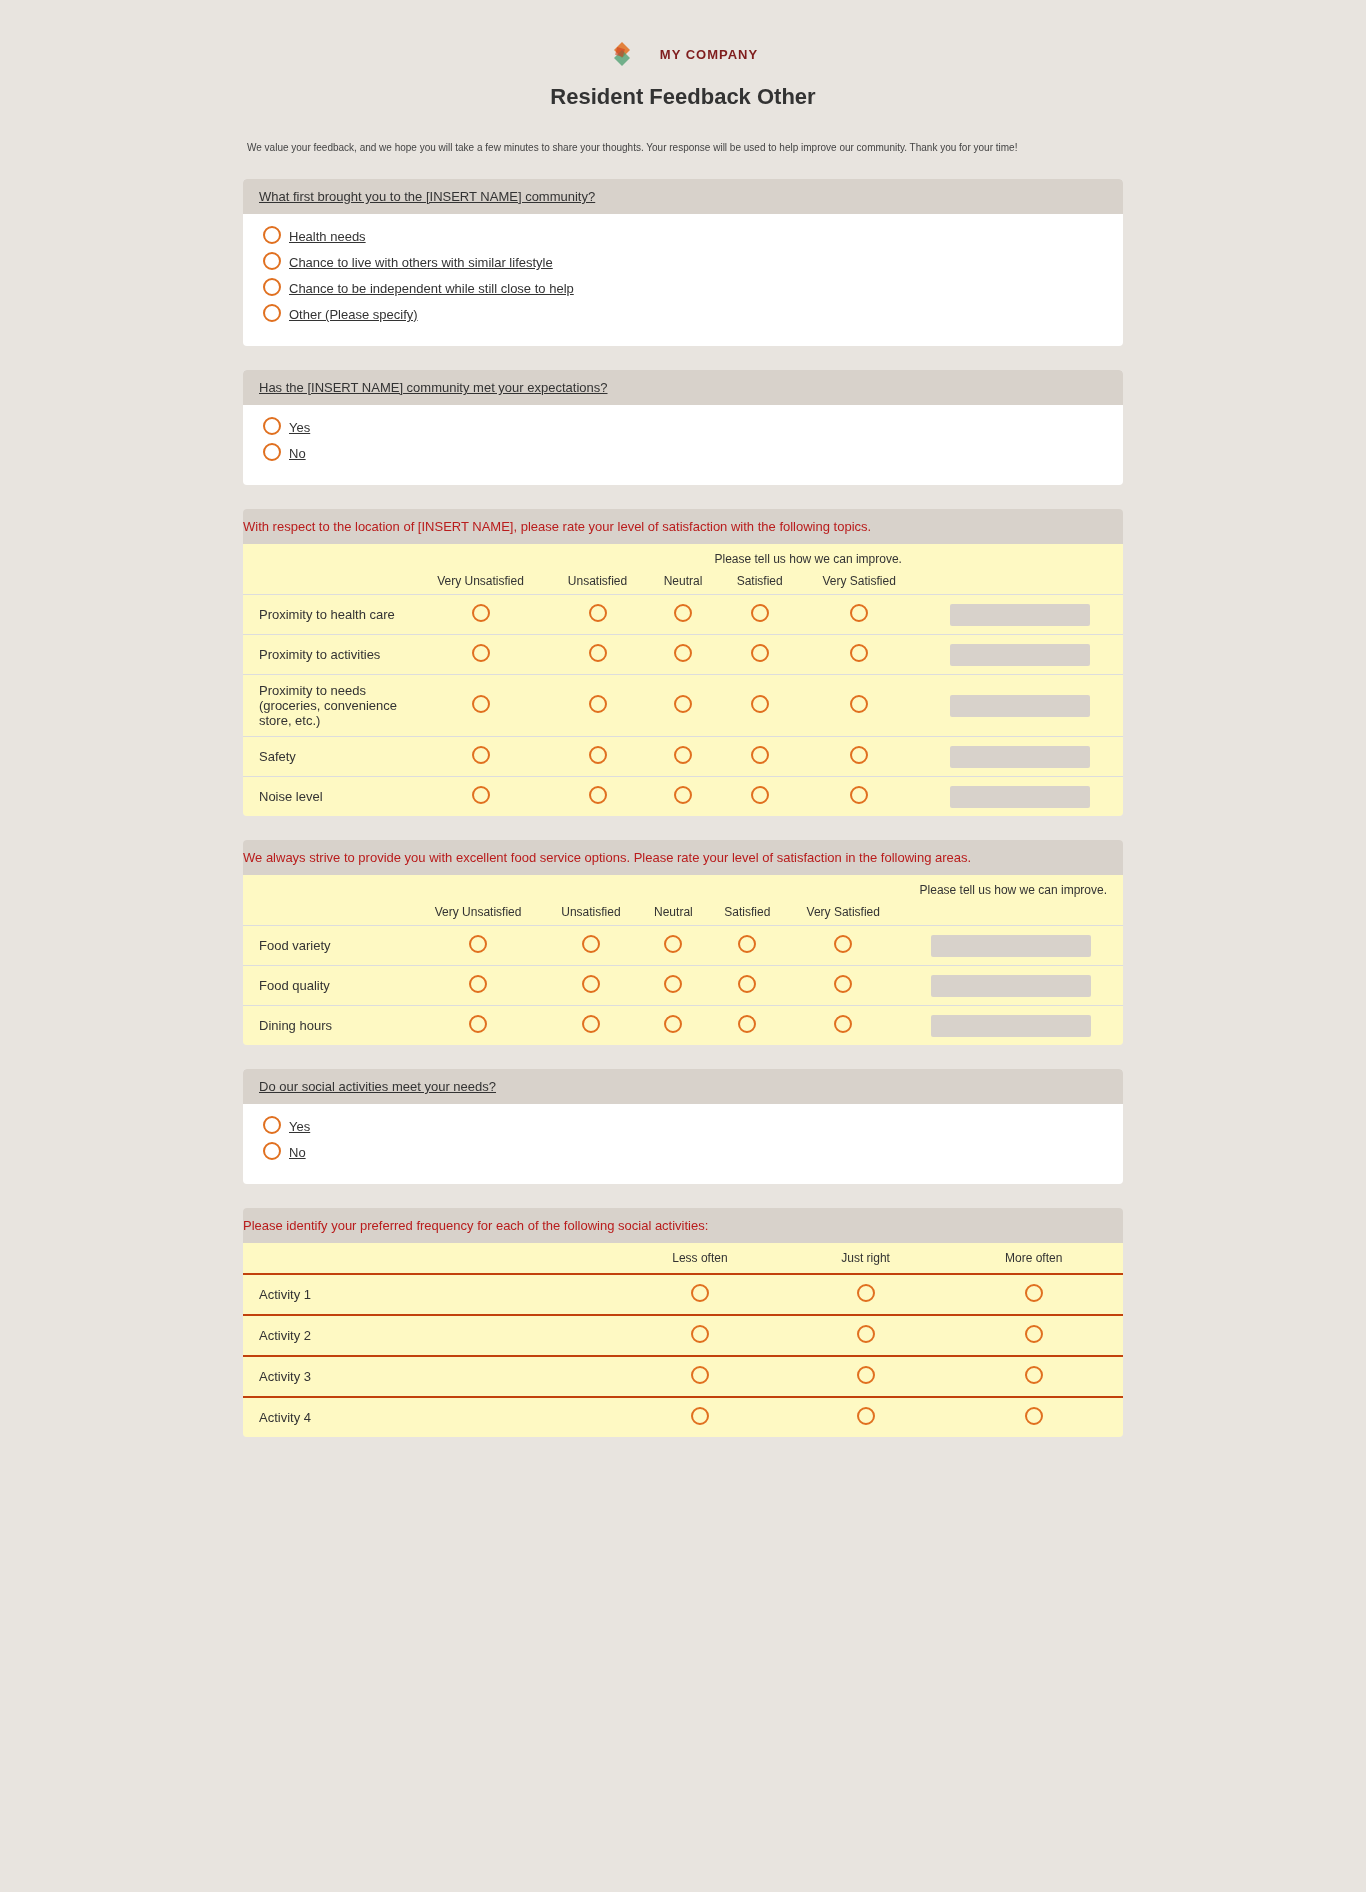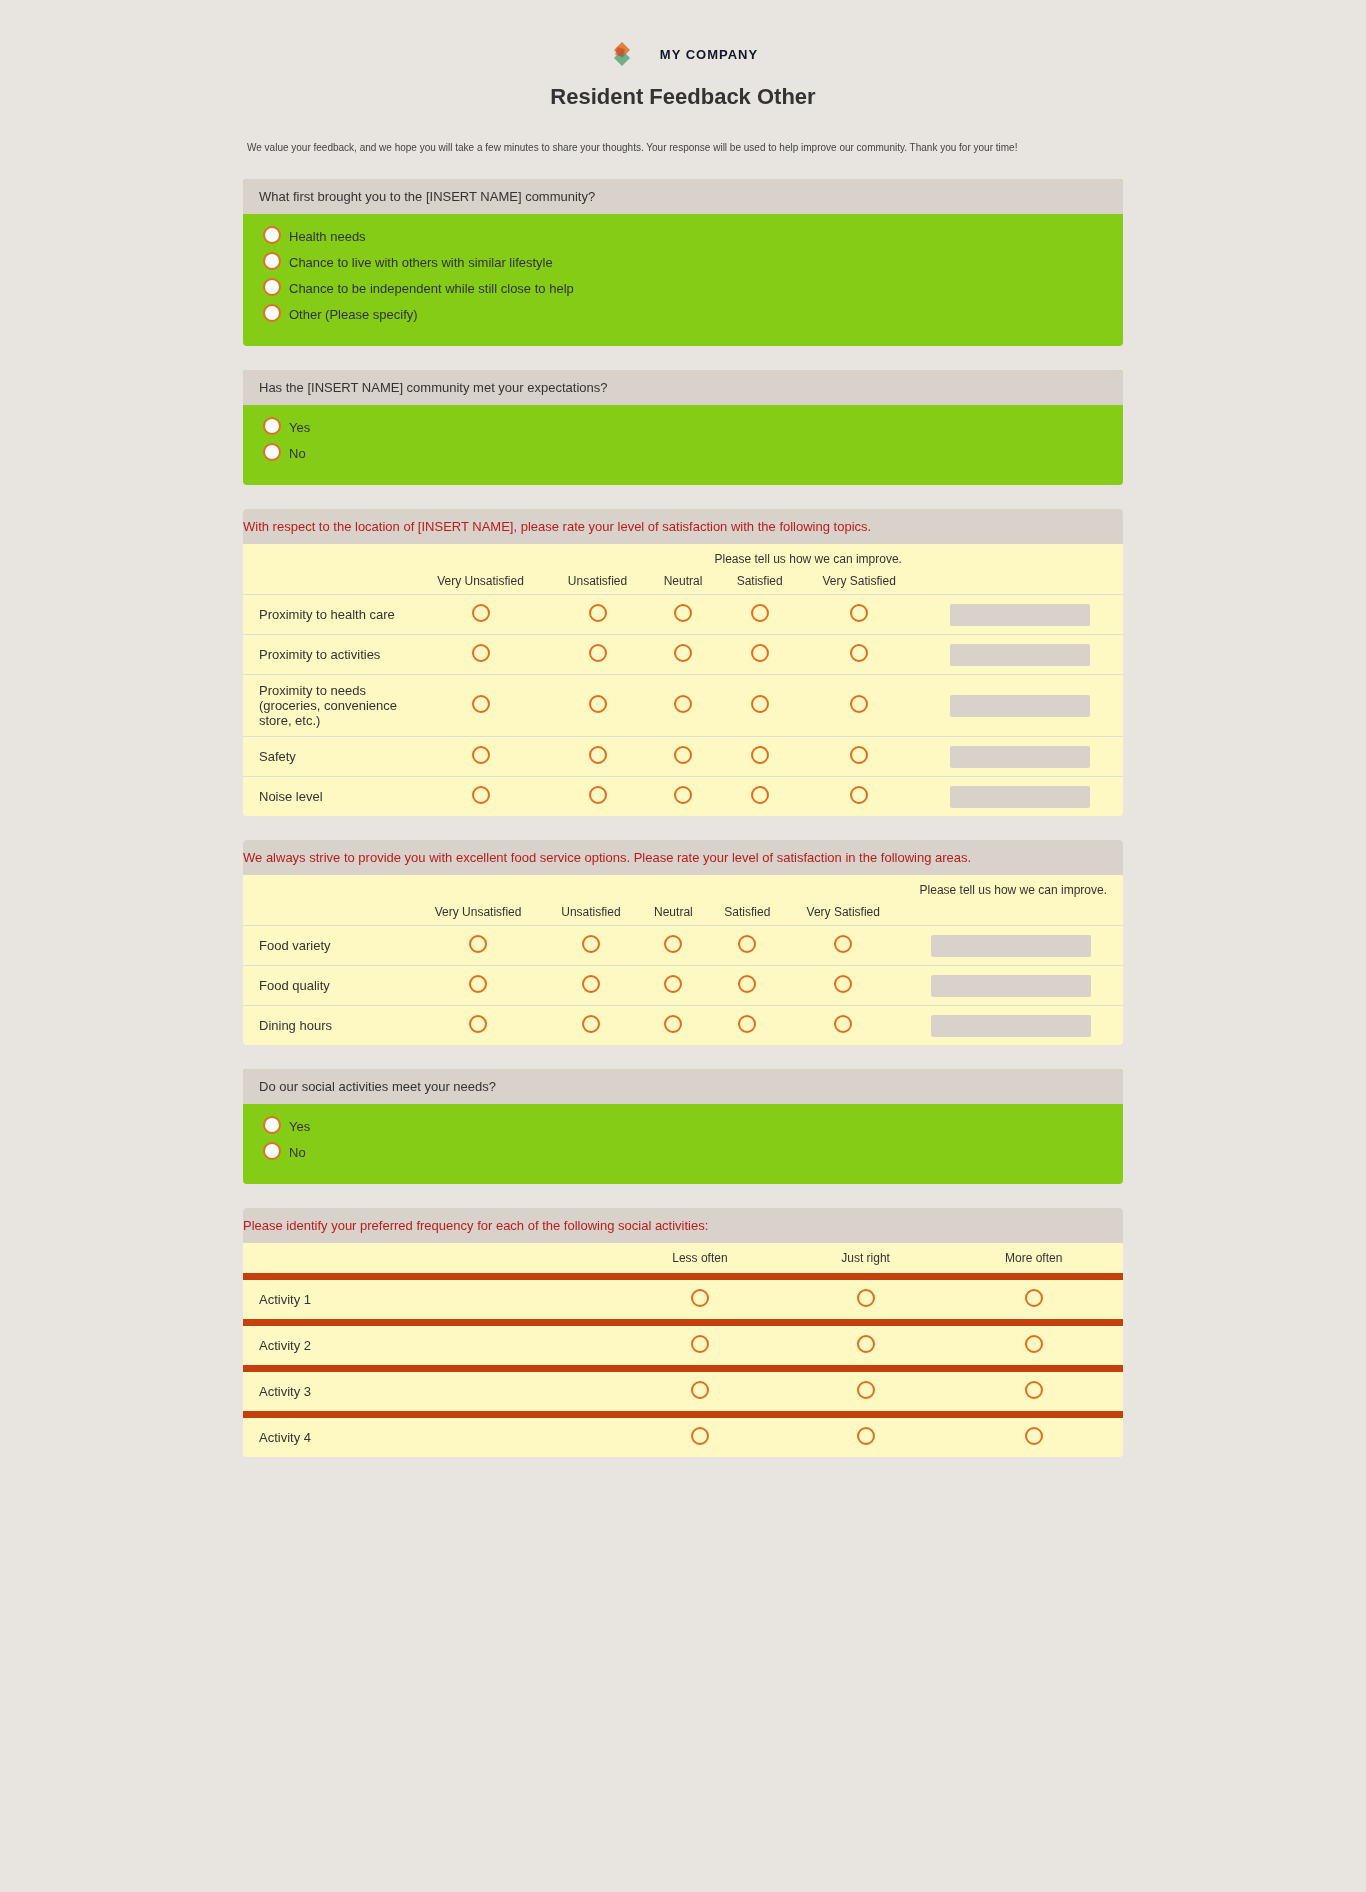--- a/index.html
+++ b/index.html
@@ -27,41 +27,42 @@
       margin-bottom: 16px;
     }
     .logo-icon {
       width: 28px;
       height: 28px;
     }
     .logo-text {
       font-size: 13px;
       font-weight: bold;
       letter-spacing: 1px;
-      color: #0f172a;
+      color: #7f1d1d;
       margin-left: 16px;
     }
     .survey-title {
       font-size: 22px;
       font-weight: bold;
       color: #333;
       margin-bottom: 20px;
     }
     .intro-text {
       font-size: 10px;
       color: #444;
       line-height: 1.5;
       margin-bottom: 24px;
       padding: 0 4px;
     }
     .section {
-      background: #84cc16;
+      background: #ffffff;
       border-radius: 4px;
       margin-bottom: 24px;
       overflow: hidden;
+      text-decoration: underline;
     }
     .section-header {
       background: #d8d2cb;
       padding: 10px 16px;
       font-size: 13px;
       color: #333;
       font-weight: normal;
     }
     .section-body {
       padding: 12px 20px 16px;
@@ -160,21 +161,21 @@
       font-weight: normal;
       text-align: center;
     }
     .freq-table .header-row th:first-child {
       text-align: left;
       padding-left: 16px;
     }
     .freq-table .data-row td {
       padding: 8px 8px;
       text-align: center;
-      border-top: 7px solid #c2410c;
+      border-top: 2px solid #c2410c;
       font-size: 13px;
     }
     .freq-table .data-row td:first-child {
       text-align: left;
       padding-left: 16px;
     }
   </style>
 </head>
 <body>
 

